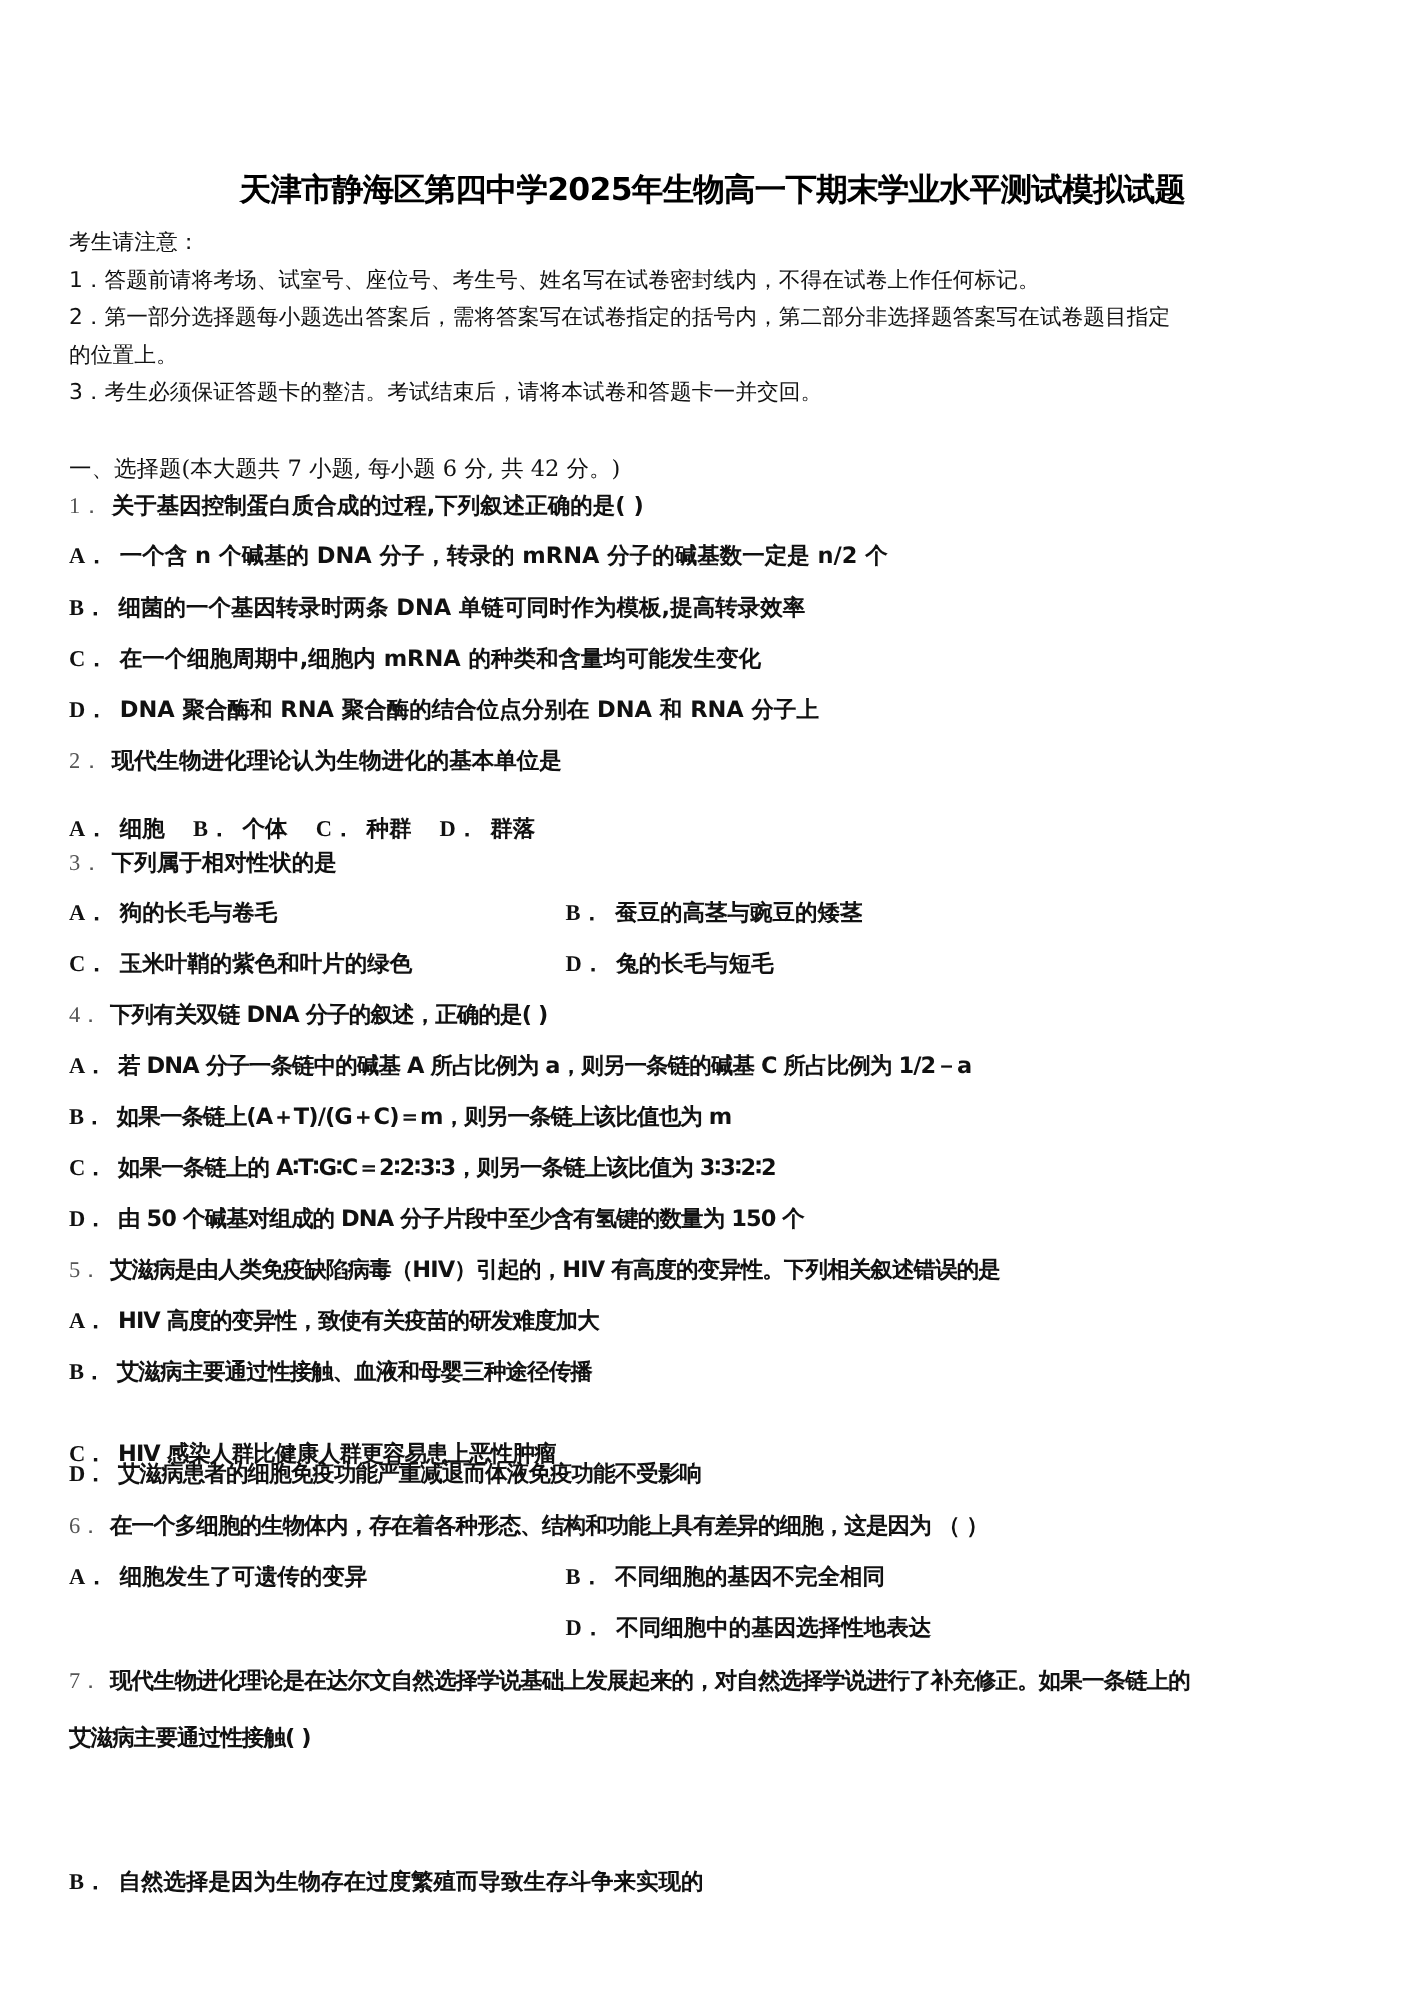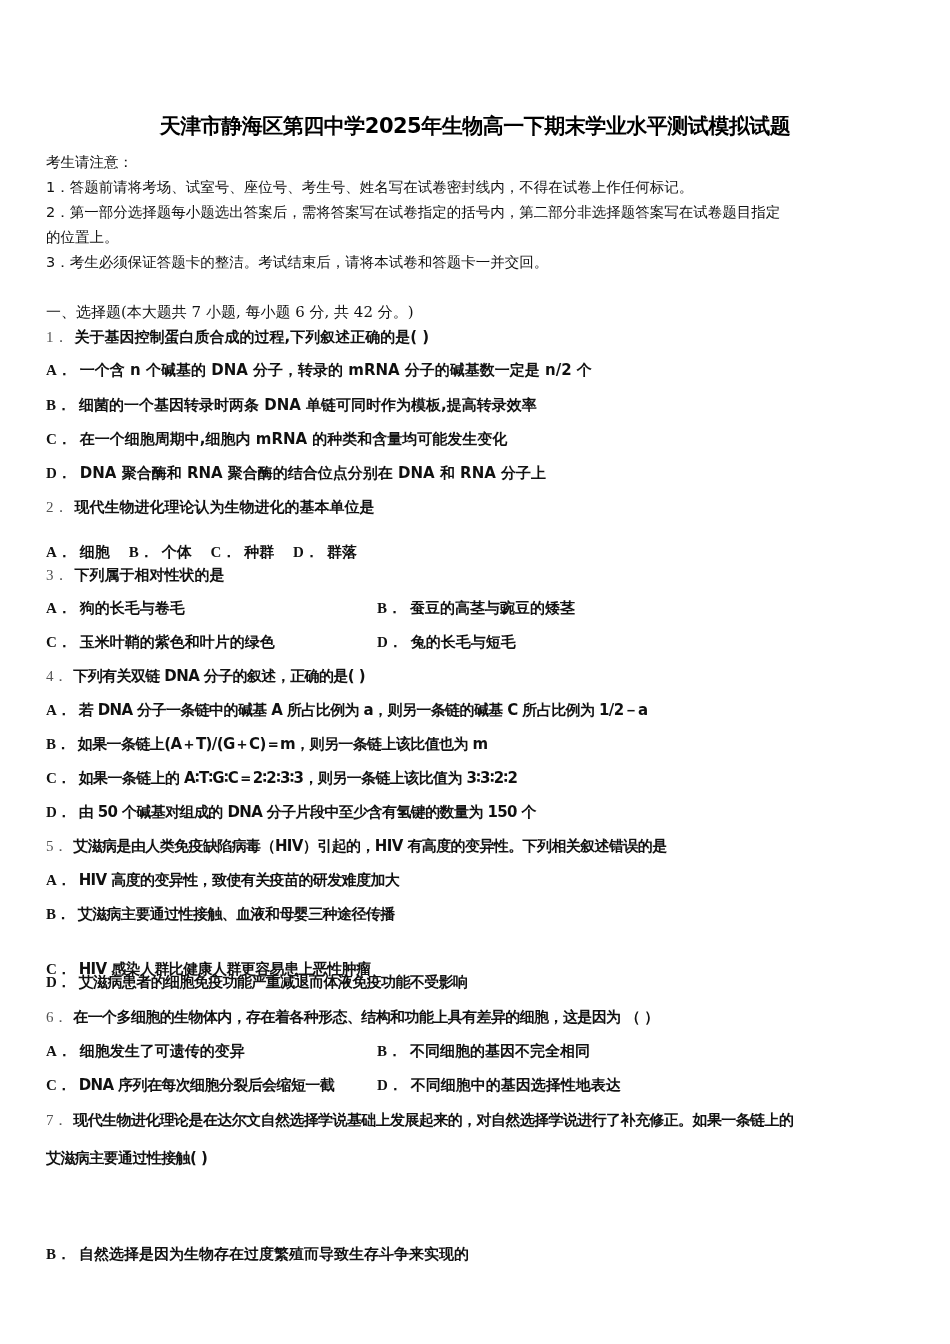--- a/index.html
+++ b/index.html
@@ -179,23 +179,20 @@
 
   <div class="line q condensed" style="top:1007px;">
     <span class="num">6．</span><span class="text">在一个多细胞的生物体内，存在着各种形态、结构和功能上具有差异的细胞，这是因为 （    ）</span>
   </div>
   <div class="line opt" style="top:1041px;">
     <span class="letter">A．</span><span class="text">细胞发生了可遗传的变异</span>
   </div>
   <div class="line opt col2" style="top:1041px;">
     <span class="letter">B．</span><span class="text">不同细胞的基因不完全相同</span>
   </div>
-  <div class="line opt condensed" style="top:1075px;">
-    <span class="letter">C．</span><span class="text">DNA 序列在每次细胞分裂后会缩短一截</span>
-  </div>
   <div class="line opt col2" style="top:1075px;">
     <span class="letter">D．</span><span class="text">不同细胞中的基因选择性地表达</span>
   </div>
 
   <div class="line q condensed" style="top:1110px;">
     <span class="num">7．</span><span class="text">现代生物进化理论是在达尔文自然选择学说基础上发展起来的，对自然选择学说进行了补充修正。如果一条链上的</span>
   </div>
   <div class="line q condensed" style="top:1148px;">
     <span class="text">艾滋病主要通过性接触(   )</span>
   </div>

